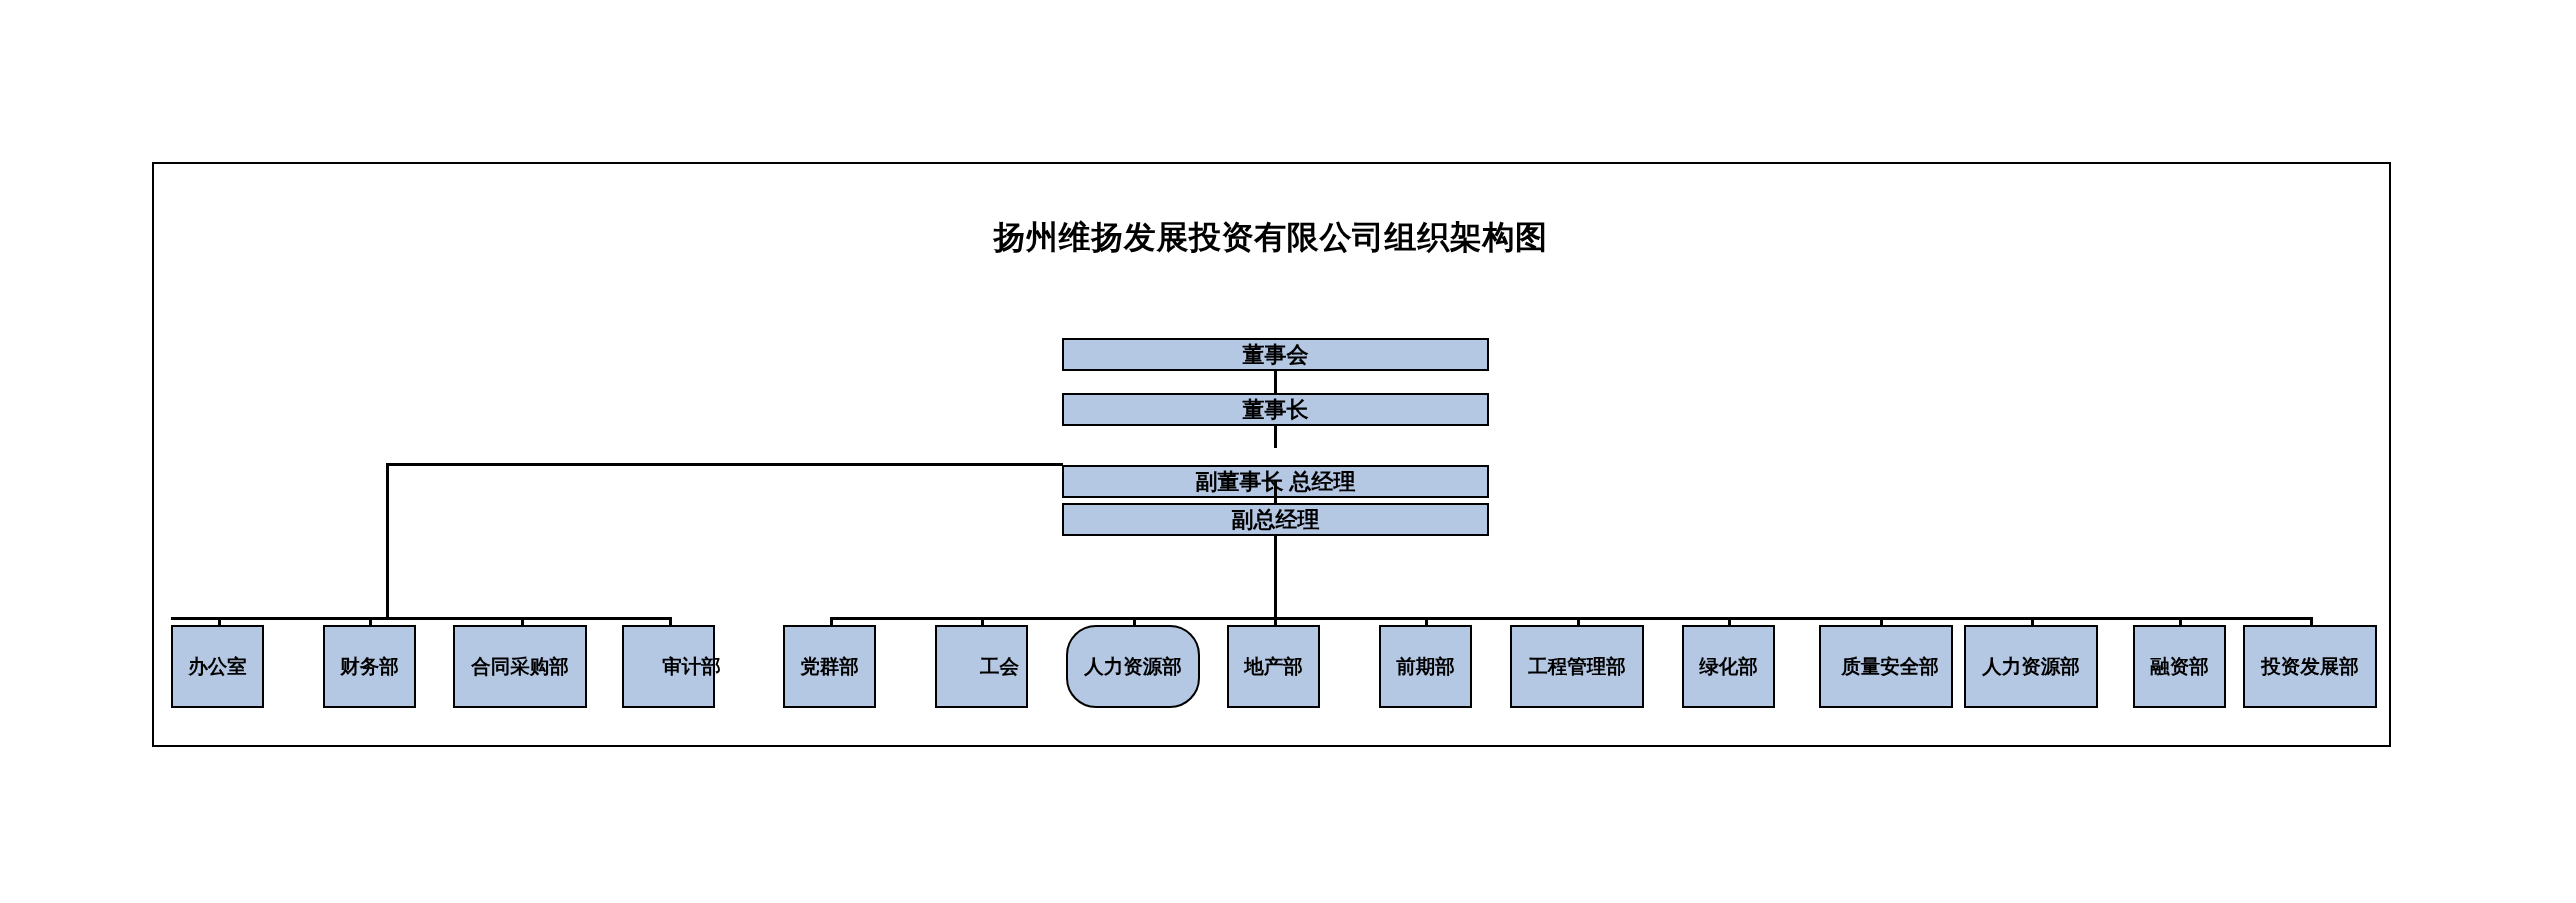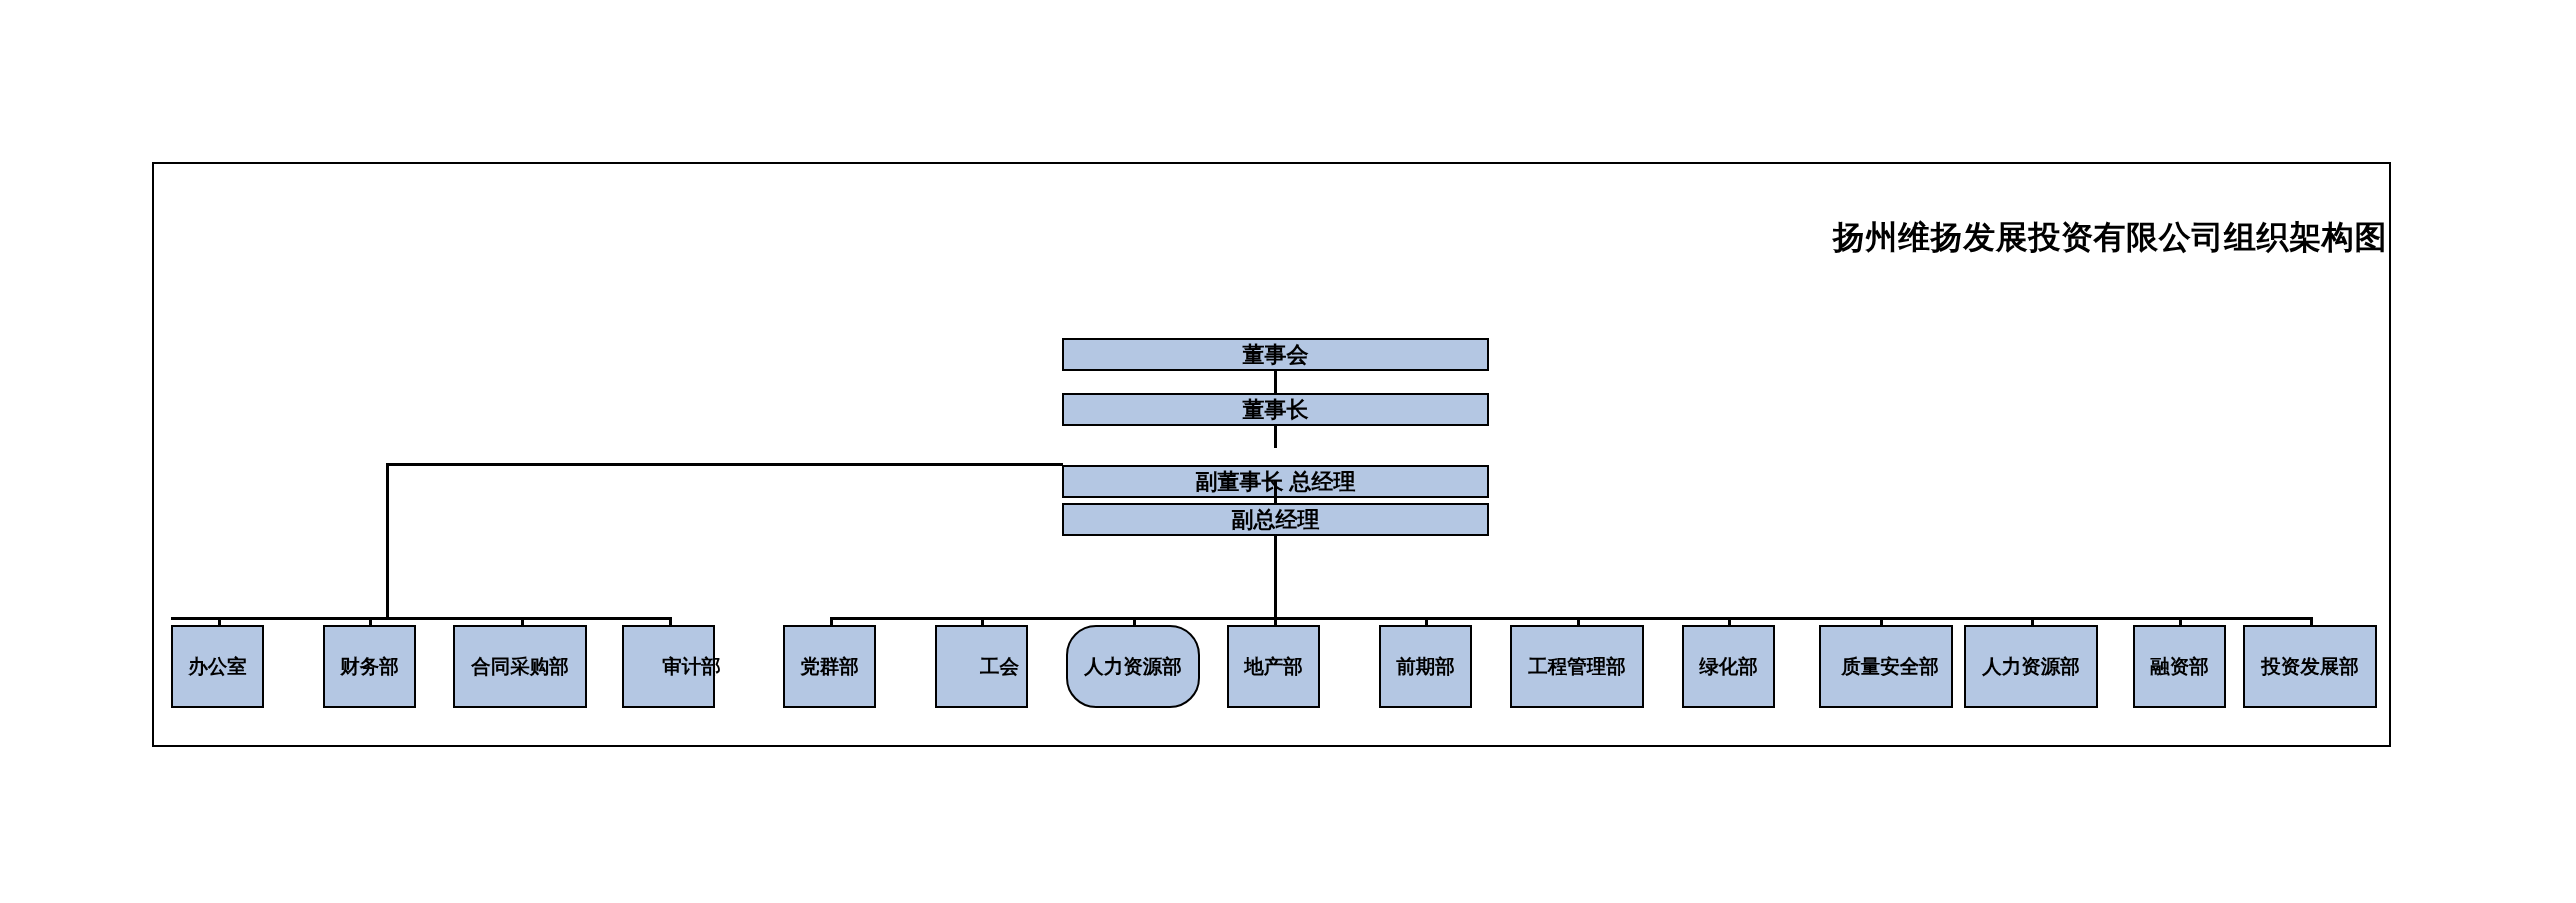--- a/index.html
+++ b/index.html
@@ -32,21 +32,21 @@
     box-sizing: border-box;
     background: #ffffff;
   }
 
   
   .chart-title {
     position: absolute;
     left: 0;
     top: 57px;
     width: 2233px;
-    text-align: right;
+    text-align: center;
     font-size: 32px;
     font-weight: bold;
     color: #000000;
     letter-spacing: 0.6px;
     line-height: 1;
     white-space: nowrap;
   }
 
   
   .node {

